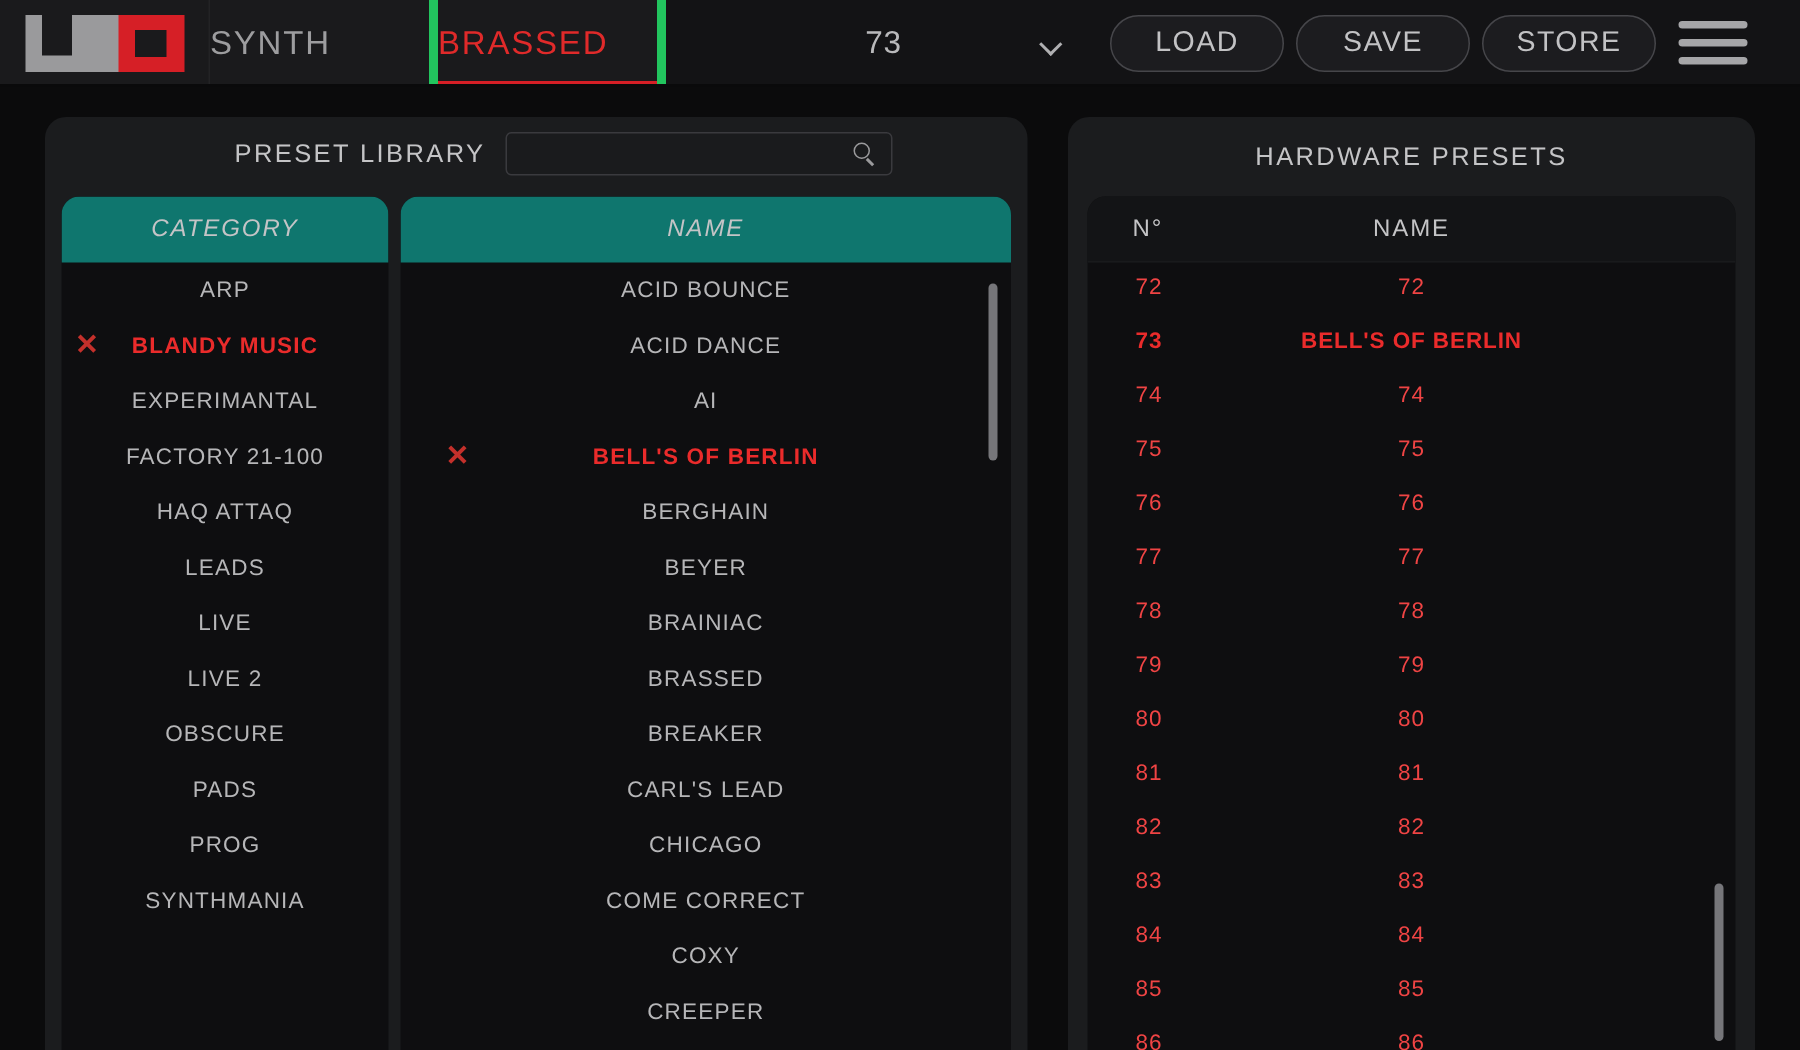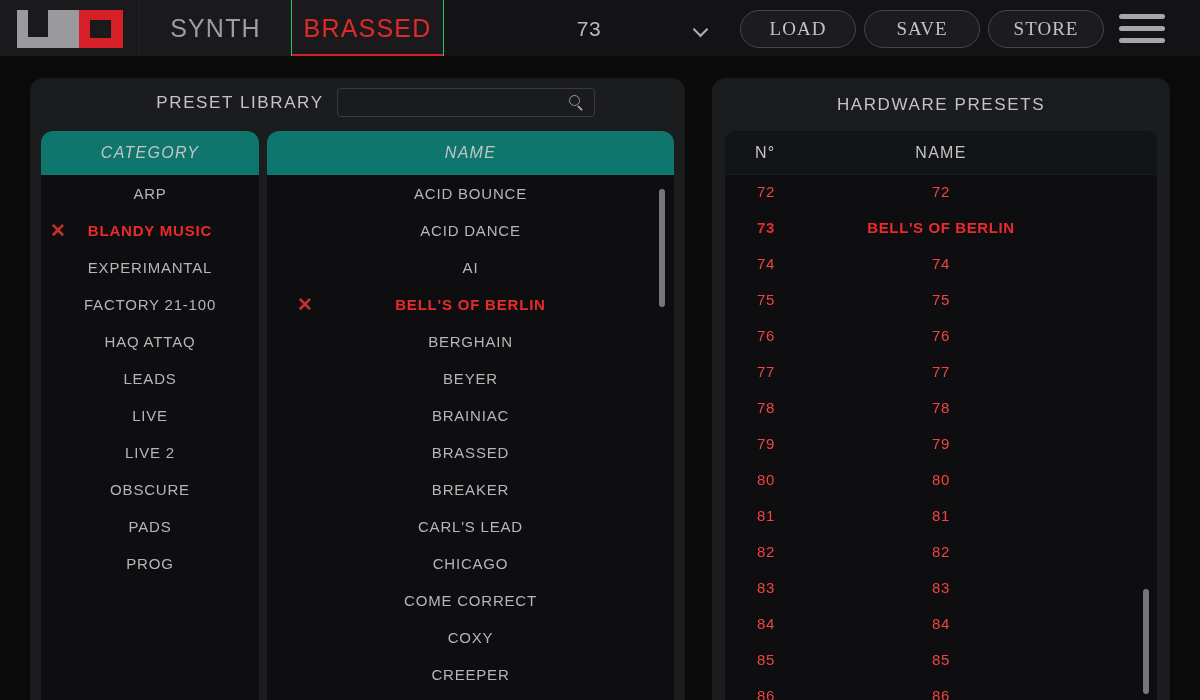--- a/index.html
+++ b/index.html
@@ -75,25 +75,24 @@
     position: absolute;
     left: 73px; top: 10px;
     width: 21px; height: 18px;
     background: #1a1a1c;
   }
 
   .tab {
     width: 152px;
     height: 57px;
     background: #1a1a1c;
-    border-right: 1px solid #22c55e;
-    display: flex;
-    align-items: center;
-    justify-content: center;
-    font-size: 25px;
+    border-right: 6px solid #22c55e;
+    display: flex;
+    align-items: center;
+    font-size: 22px;
     letter-spacing: 1.2px;
     color: #9d9d9f;
     position: relative;
     cursor: pointer;
     font-stretch: condensed;
   }
   .tab.active { color: #e02a2a; }
   .tab.active::after {
     content: "";
     position: absolute;
@@ -132,21 +131,20 @@
     border-right: 2px solid #b0b0b2;
     border-bottom: 2px solid #b0b0b2;
     transform: rotate(45deg);
   }
 
   .btn-group {
     display: flex;
     align-items: center;
     gap: 8px;
     padding-left: 6px;
-    font-family: Liberation Serif, serif;
   }
   .topbtn {
     height: 38px;
     min-width: 116px;
     padding: 0 14px;
     border: 1px solid #46464a;
     border-radius: 19px;
     background: #1c1c1f;
     color: #c2c2c4;
     font-size: 19px;
@@ -448,20 +446,23 @@
             <span>LIVE 2</span>
           </div>
           <div class="row">
             <span>OBSCURE</span>
           </div>
           <div class="row">
             <span>PADS</span>
           </div>
           <div class="row">
             <span>PROG</span>
+          </div>
+          <div class="row">
+            <span>SYNTHMANIA</span>
           </div>
         </div>
     </div>
 
     <div class="col-card col-name">
       <div class="col-head">NAME</div>
       <div class="col-body" id="name-list">
         <div class="sbar sbar-name"></div>
       <div class="row">
             <span>ACID BOUNCE</span>

